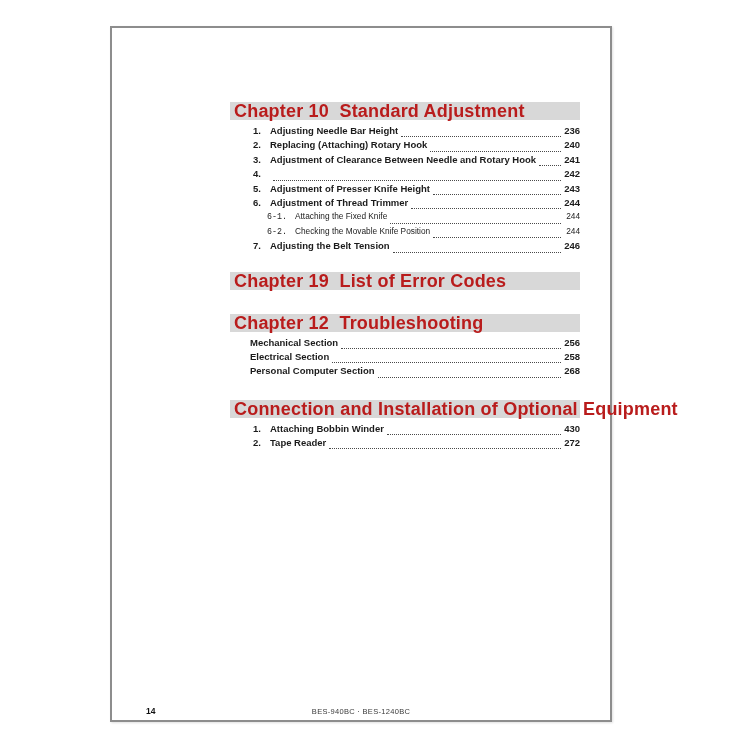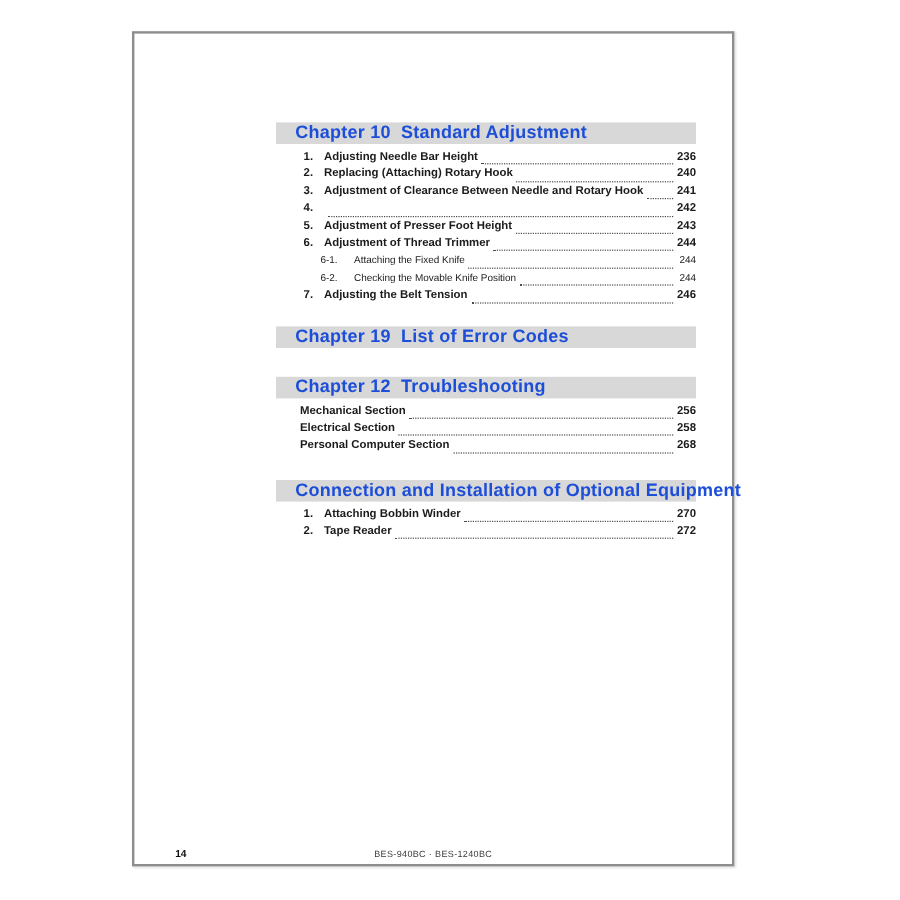--- a/index.html
+++ b/index.html
@@ -29,26 +29,26 @@
     box-shadow: 1px 1px 2px rgba(0,0,0,0.12);
   }
   .content {
     position: absolute;
     left: 118px;
     top: 74px;
     width: 350px;
   }
   .section-header {
     background: #d8d8d8;
-    color: #1d4ed8;
+    color: #b91c1c;
     font-weight: bold;
-    font-size: 15px;
+    font-size: 18px;
     line-height: 18px;
     height: 18px;
-    padding-left: 16px;
+    padding-left: 4px;
     white-space: pre;
     letter-spacing: 0.2px;
     box-sizing: border-box;
   }
   .toc-list { margin-top: 5px; }
   .toc-row {
     display: flex;
     align-items: baseline;
     height: 14.4px;
     font-size: 9.5px;
@@ -77,20 +77,21 @@
     text-align: right;
   }
   .toc-row.sub {
     font-size: 8.3px;
     font-weight: normal;
     color: #222;
   }
   .toc-row.sub .num {
     width: 28px;
     margin-left: 37px;
+    font-family: Liberation Mono, monospace;
   }
   .toc-row.unnumbered .label { margin-left: 20px; }
   #sec-1 { margin-top: 17px; }
   #sec-2 { margin-top: 24px; }
   #sec-3 { margin-top: 20px; }
   .footer {
     position: absolute;
     left: 0;
     right: 0;
     bottom: 3px;
@@ -145,21 +146,21 @@
               <span class="dots"></span>
               <span class="pnum">241</span>
             </div>
             <div class="toc-row">
               <span class="num">4.</span>
               <span class="dots"></span>
               <span class="pnum">242</span>
             </div>
             <div class="toc-row">
               <span class="num">5.</span>
-              <span class="label">Adjustment of Presser Foot Height</span>
+              <span class="label">Adjustment of Presser Knife Height</span>
               <span class="dots"></span>
               <span class="pnum">243</span>
             </div>
             <div class="toc-row">
               <span class="num">6.</span>
               <span class="label">Adjustment of Thread Trimmer</span>
               <span class="dots"></span>
               <span class="pnum">244</span>
             </div>
             <div class="toc-row sub">
@@ -208,21 +209,21 @@
           </div>
       </section>
 
       <section class="toc-section" id="sec-3">
         <div class="section-header">Connection and Installation of Optional Equipment</div>
         <div class="toc-list">
             <div class="toc-row">
               <span class="num">1.</span>
               <span class="label">Attaching Bobbin Winder</span>
               <span class="dots"></span>
-              <span class="pnum">270</span>
+              <span class="pnum">430</span>
             </div>
             <div class="toc-row">
               <span class="num">2.</span>
               <span class="label">Tape Reader</span>
               <span class="dots"></span>
               <span class="pnum">272</span>
             </div>
           </div>
       </section>
 

